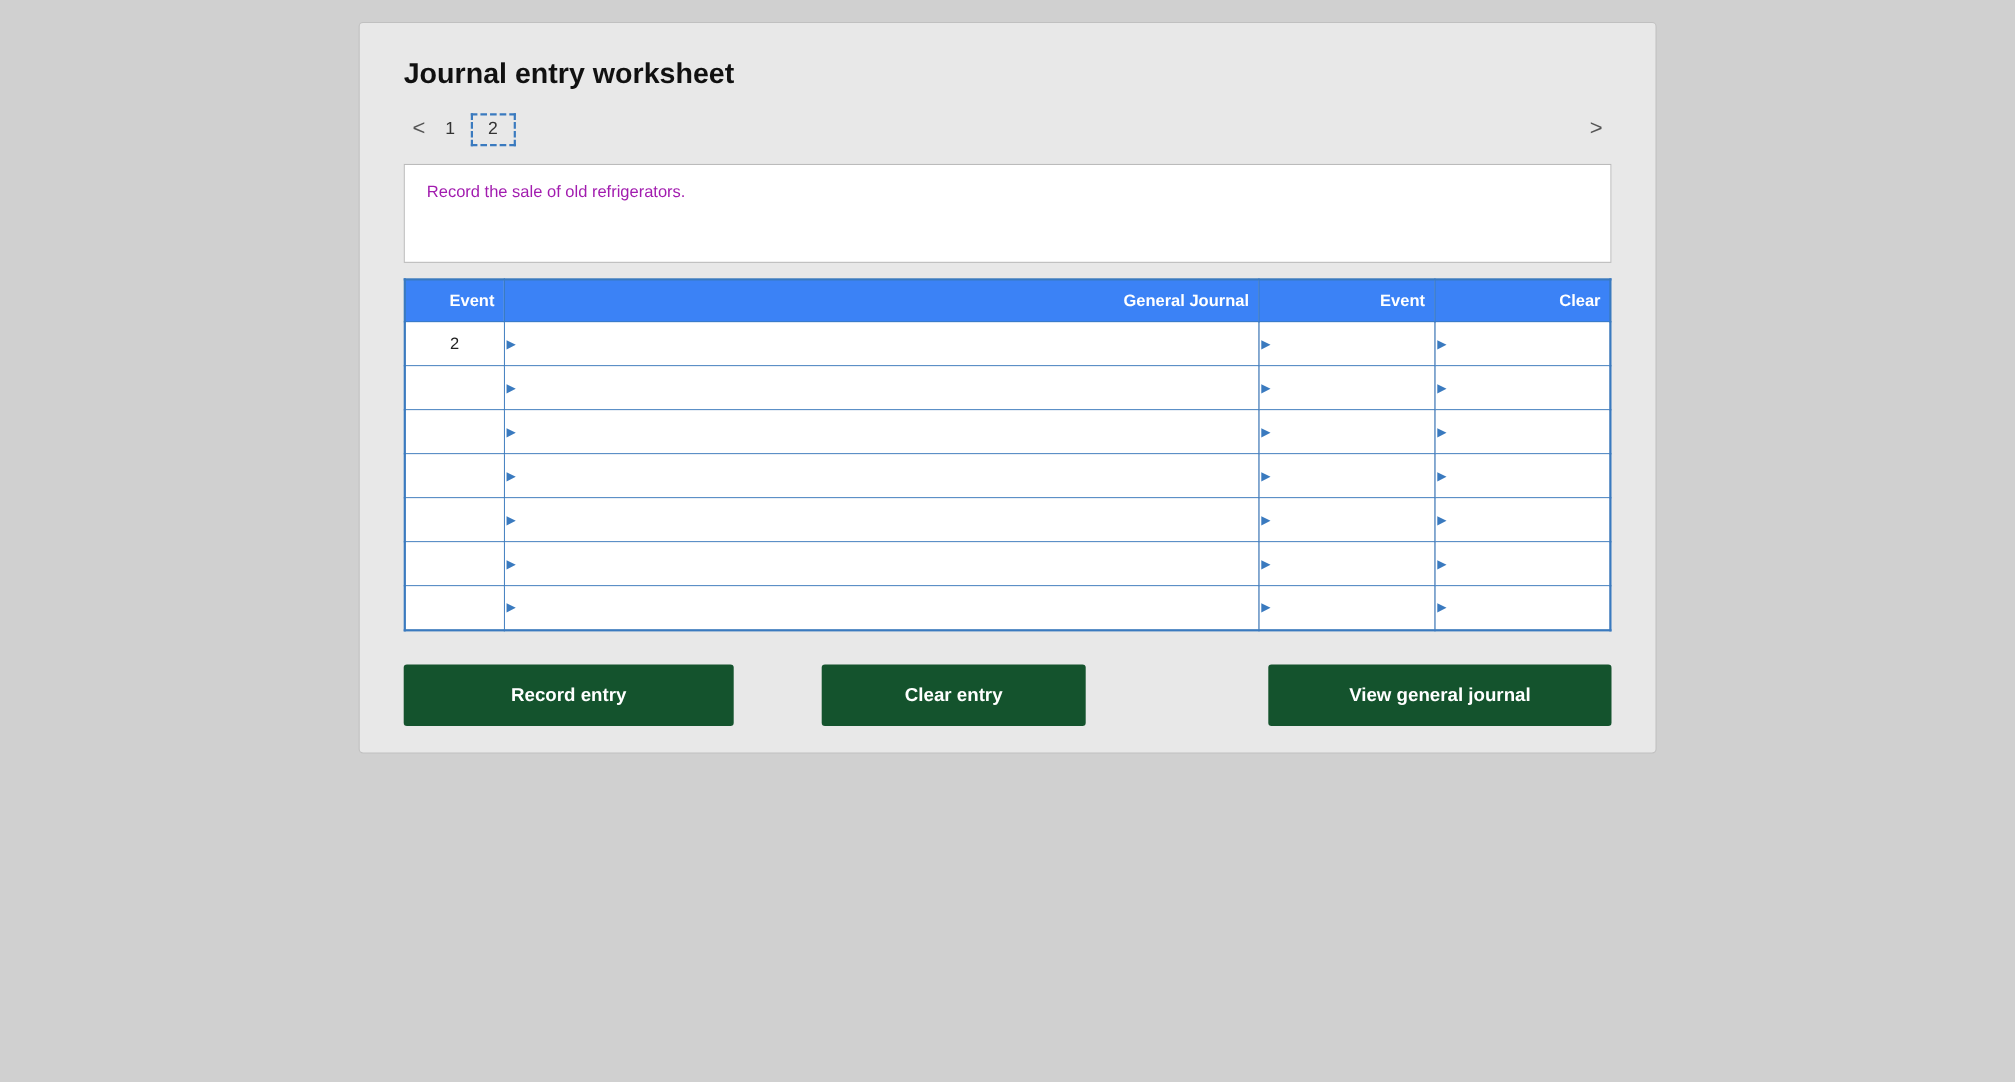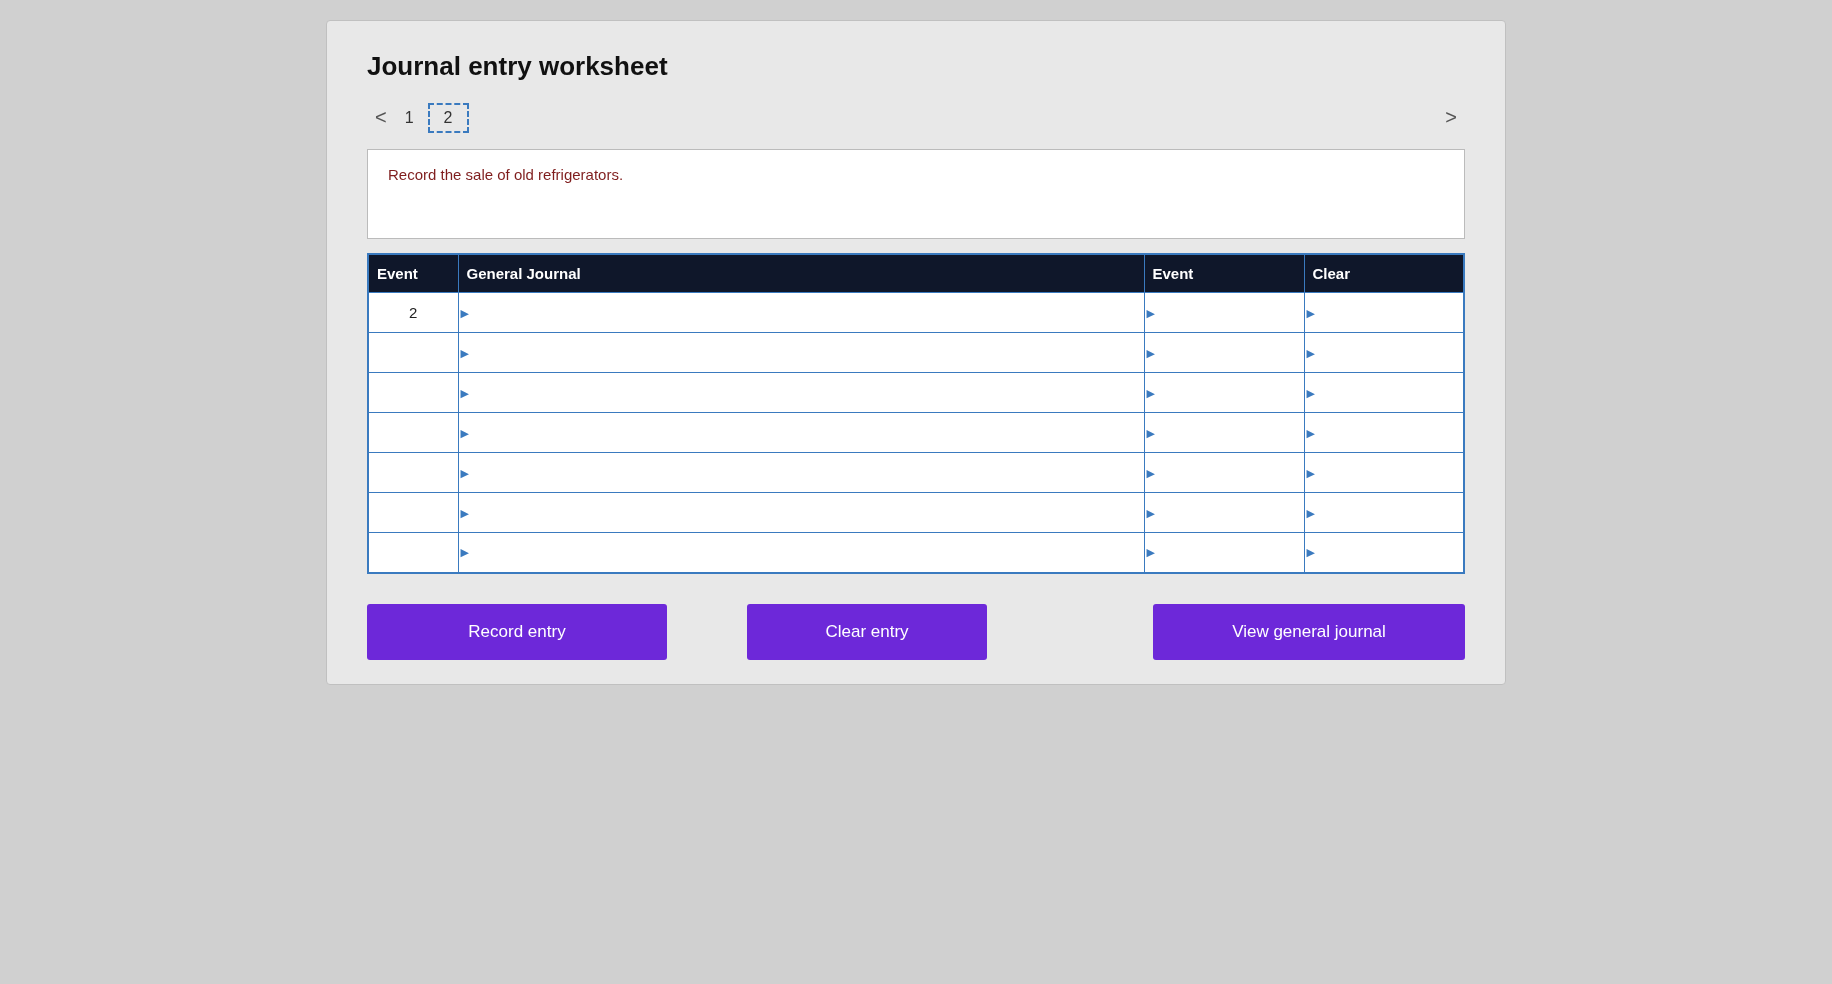--- a/index.html
+++ b/index.html
@@ -69,44 +69,44 @@
       margin-left: 4px;
     }
 
     .description-box {
       background: white;
       border: 1px solid #bbb;
       padding: 16px 20px;
       margin-bottom: 14px;
       min-height: 90px;
       font-size: 15px;
-      color: #7f1d1d;
+      color: #a21caf;
     }
 
     .note-text {
       color: #cc2200;
       font-size: 14px;
       margin-bottom: 12px;
     }
 
     .journal-table {
       width: 100%;
       border-collapse: collapse;
       border: 2px solid #3a7abf;
       margin-bottom: 30px;
     }
 
     .journal-table th {
-      background: #0f172a;
+      background: #3b82f6;
       color: white;
       font-weight: bold;
       font-size: 15px;
       padding: 10px 8px;
       border: 1px solid #3a7abf;
-      text-align: left;
+      text-align: right;
     }
 
     .journal-table td {
       background: white;
       border: 1px solid #3a7abf;
       padding: 0;
       height: 40px;
       position: relative;
     }
 
@@ -142,25 +142,25 @@
     .col-debit { width: 160px; }
     .col-credit { width: 160px; }
 
     .buttons-row {
       display: flex;
       align-items: center;
       gap: 0;
     }
 
     .btn {
-      background: #6d28d9;
+      background: #14532d;
       color: white;
       border: none;
       font-size: 17px;
-      font-weight: normal;
+      font-weight: bold;
       padding: 18px 30px;
       cursor: pointer;
       border-radius: 3px;
     }
 
     .btn-record {
       width: 300px;
       margin-right: 80px;
     }
 

